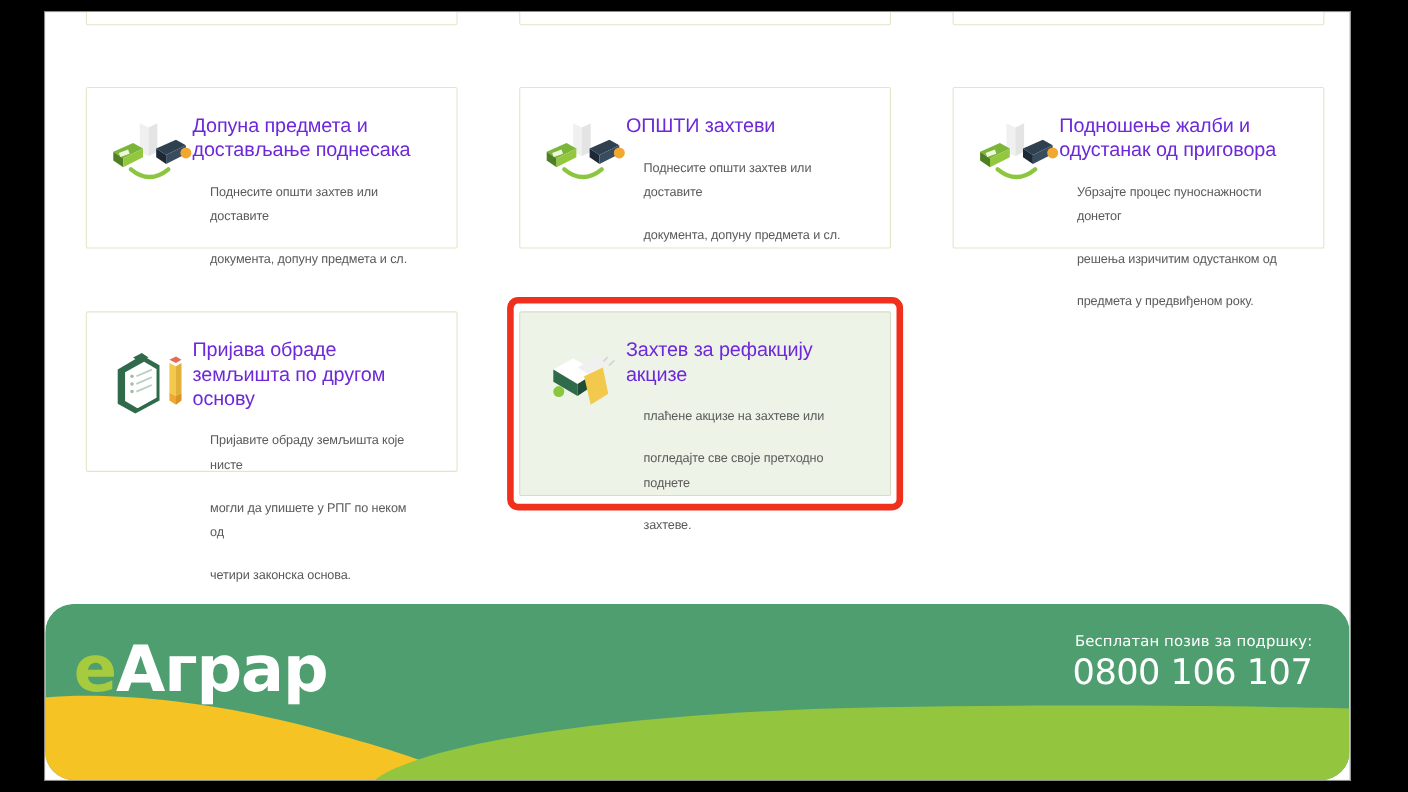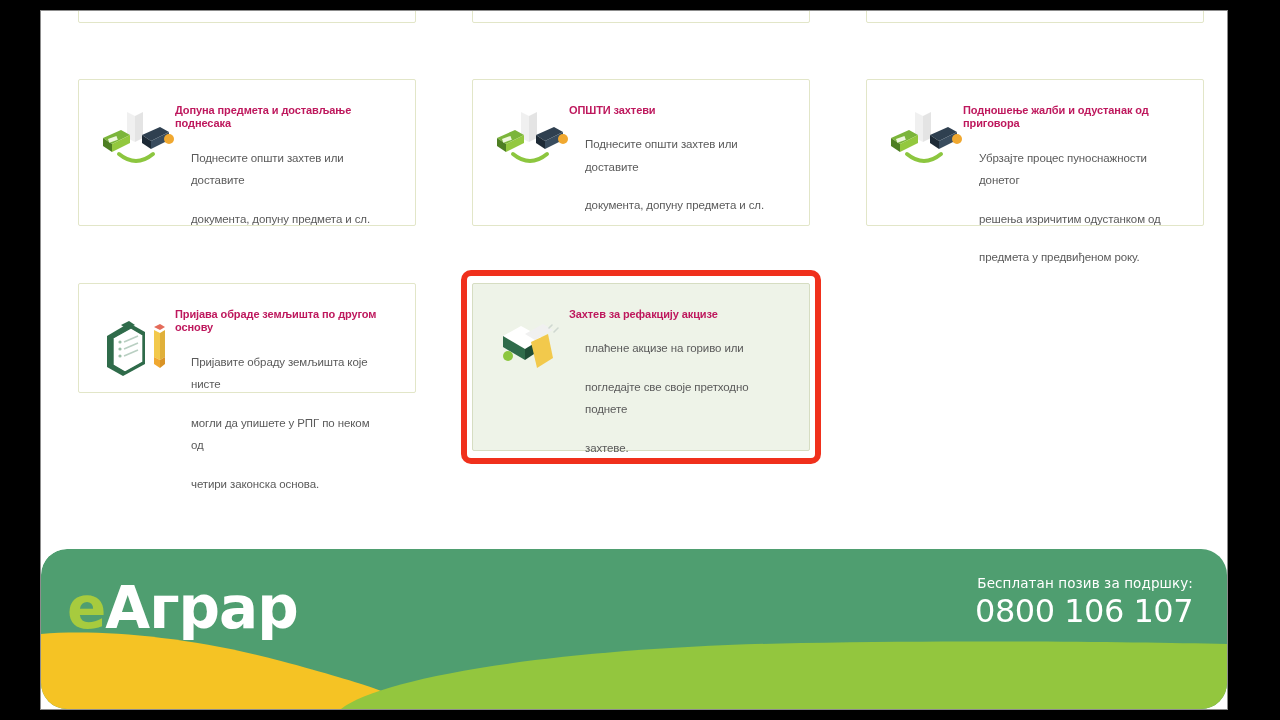--- a/index.html
+++ b/index.html
@@ -57,41 +57,41 @@
 
   
   .card-row.row-top { margin-bottom: 56px; }
   .card-row.row-top .card {
     height: 88px;
     margin-top: -76px;
     padding: 0;
   }
 
   .card-row.row-mid .card { height: 147px; }
-  .card-row.row-bot .card { height: 110px; }
+  .card-row.row-bot .card { height: 146px; }
 
   .card-inner {
     display: flex;
     padding: 22px 20px 0 18px;
   }
 
   .card-icon {
     flex: 0 0 auto;
     width: 78px;
     height: 70px;
     position: relative;
     margin-top: 6px;
   }
 
   .card-body { flex: 1 1 auto; padding-top: 2px; }
 
   .card-title {
-    font-size: 11px;
-    font-weight: bold;
-    color: #be185d;
+    font-size: 18px;
+    font-weight: normal;
+    color: #6d28d9;
     line-height: 1.22;
     margin: 0 0 12px 0;
     letter-spacing: -0.1px;
   }
 
   .card-desc {
     font-size: 11.5px;
     color: #5a5a5a;
     line-height: 1.95;
     margin: 16px;
@@ -310,21 +310,21 @@
                   <path d="M12 24 L34 37 L34 48 L12 35 Z" fill="#2f6b4a"></path>
                   <path d="M34 37 L52 26 L52 36 L34 48 Z" fill="#1f4d36"></path>
                   <path d="M34 22 L52 12 L62 18 L44 28 Z" fill="#f0f0f0"></path>
                   <path d="M40 30 L57 22 L62 46 L46 56 Z" fill="#f2c94c"></path>
                   <circle cx="17" cy="44" r="5" fill="#8cc63f"></circle>
                   <path d="M58 16 l3 -3 M63 20 l4 -4" stroke="#cfd8d0" stroke-width="1.6" stroke-linecap="round"></path>
                 </svg>
               </div>
               <div class="card-body">
                 <h3 class="card-title">Захтев за рефакцију акцизе</h3>
-                <p class="card-desc">плаћене акцизе на гориво или</p>
+                <p class="card-desc">плаћене акцизе на захтеве или</p>
                 <p class="card-desc">погледајте све своје претходно поднете</p>
                 <p class="card-desc">захтеве.</p>
               </div>
             </div>
           </div>
         </div>
 
       </div>
 
     </div>

